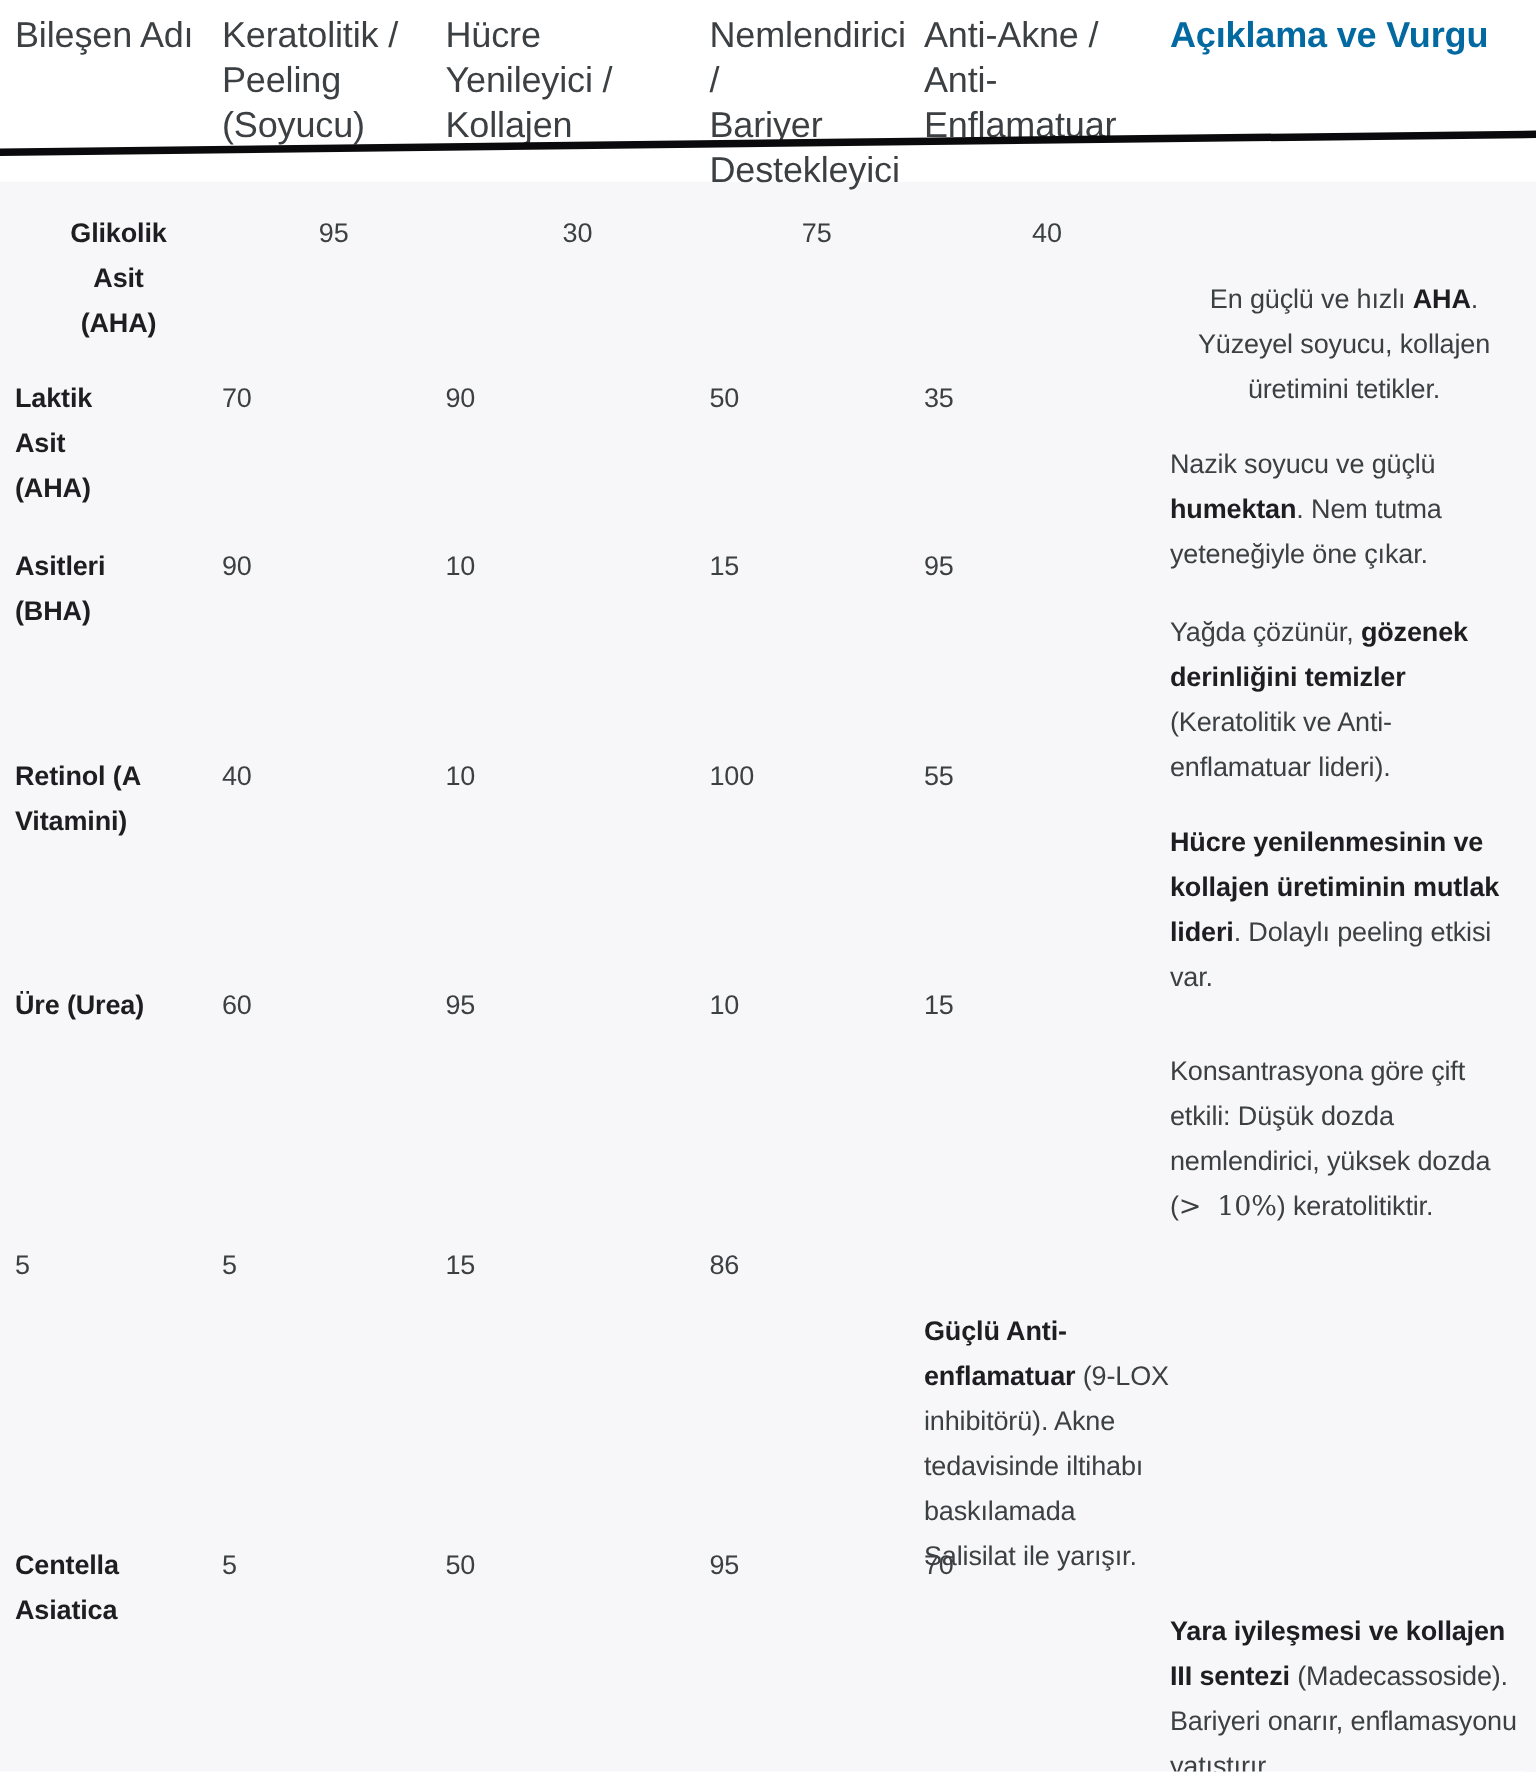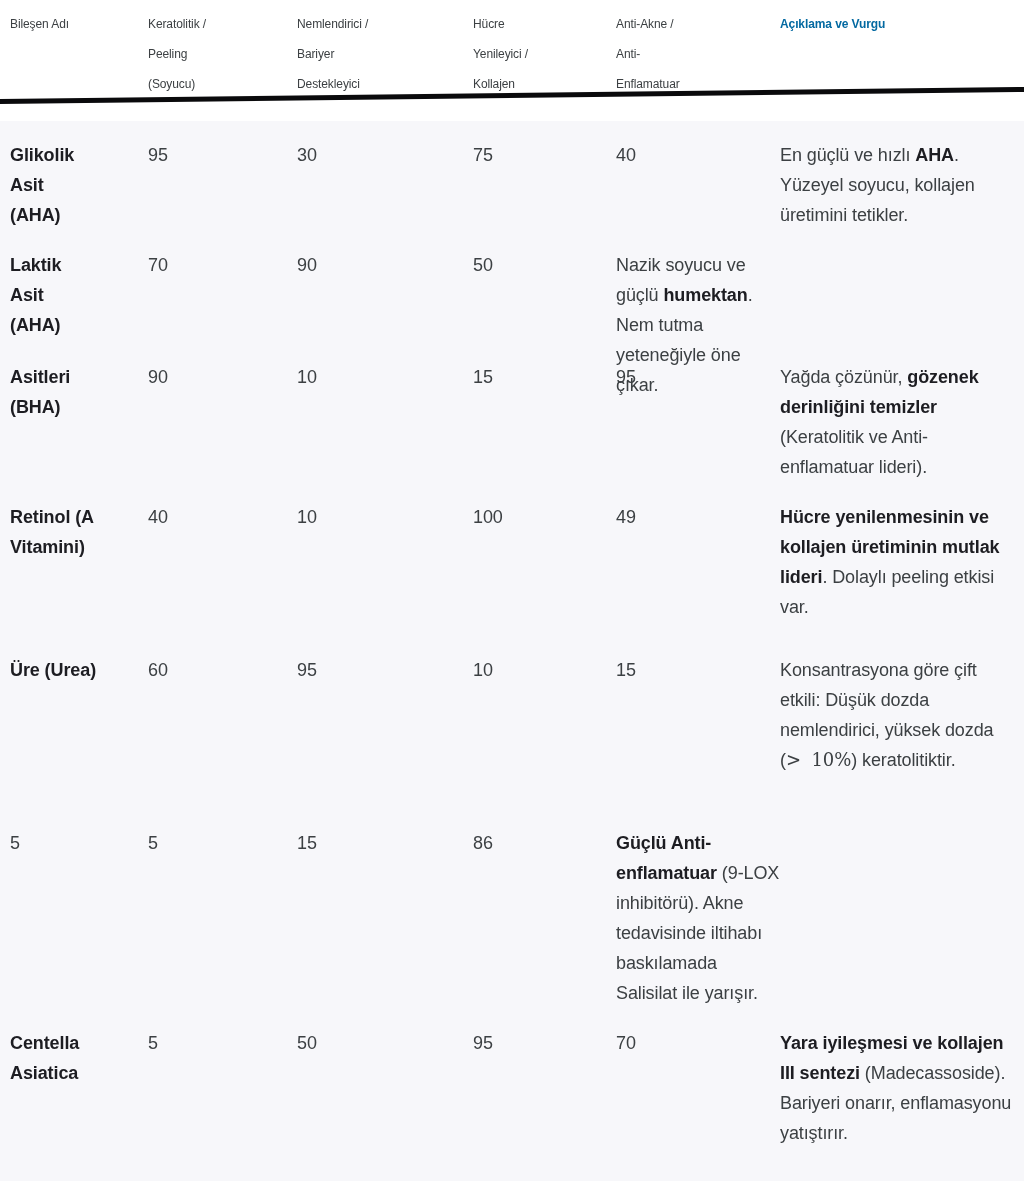--- a/index.html
+++ b/index.html
@@ -17,21 +17,21 @@
   .thead {
     position: relative;
     box-sizing: border-box;
     height: 121px;
     background: #ffffff;
     display: grid;
     grid-template-columns: 138px 149px 176px 143px 164px 1fr;
     padding: 9px 0 0 10px;
   }
   .th {
-    font-size: 12px;
+    font-size: 24px;
     line-height: 30px;
     letter-spacing: -0.1px;
     color: #3c4043;
     white-space: pre-line;
   }
   .th:nth-child(6) {
     font-weight: 700;
     color: #0369a1;
   }
   .divider {
@@ -45,66 +45,67 @@
   .tbody {
     box-sizing: border-box;
     height: 1060px;
     background: #f7f7fa;
     padding: 19px 0 0 10px;
   }
   .tr {
     display: grid;
     grid-template-columns: 138px 149px 176px 143px 164px 1fr;
   }
-  .tr:nth-child(1) { height: 110px; }
+  .tr:nth-child(1) { height: 110px; text-align: center; }
   .tr:nth-child(2) { height: 112px; }
   .tr:nth-child(3) { height: 140px; }
   .tr:nth-child(4) { height: 153px; }
   .tr:nth-child(5) { height: 173px; }
   .tr:nth-child(6) { height: 200px; }
   .tr:nth-child(7) { height: 153px; }
   .td {
     font-size: 18px;
     line-height: 30px;
     letter-spacing: -0.1px;
     color: #3c4043;
   }
   .td.name {
     font-weight: 700;
     color: #1d1d22;
     white-space: pre-line;
   }
   .td.desc {
     max-width: 232px;
+    margin-top: 44px;
   }
   .td.desc strong {
     font-weight: 700;
     color: #1d1d22;
   }
   .math {
     font-family: "DejaVu Serif", "Liberation Serif", serif;
     white-space: nowrap;
     word-spacing: 5px;
   }
 </style>
 </head>
 <body>
 
 <div class="page">
   <div class="thead">
       <div class="th">Bileşen Adı</div>
       <div class="th">Keratolitik /
 Peeling
 (Soyucu)</div>
+      <div class="th">Hücre
+Yenileyici /
+Kollajen</div>
       <div class="th">Nemlendirici /
 Bariyer
 Destekleyici</div>
-      <div class="th">Hücre
-Yenileyici /
-Kollajen</div>
       <div class="th">Anti-Akne /
 Anti-
 Enflamatuar</div>
       <div class="th">Açıklama ve Vurgu</div>
     </div>
   <div class="divider"></div>
   <div class="tbody">
       <div class="tr">
         <div class="td name">Glikolik
 Asit
@@ -115,38 +116,39 @@
         <div class="td val">40</div>
         <div class="td desc"><span>En güçlü ve hızlı </span><strong>AHA</strong><span>. Yüzeyel soyucu, kollajen üretimini tetikler.</span></div>
       </div>
       <div class="tr">
         <div class="td name">Laktik
 Asit
 (AHA)</div>
         <div class="td val">70</div>
         <div class="td val">90</div>
         <div class="td val">50</div>
+        <div class="td val">35</div>
         <div class="td desc"><span>Nazik soyucu ve güçlü </span><strong>humektan</strong><span>. Nem tutma yeteneğiyle öne çıkar.</span></div>
       </div>
       <div class="tr">
         <div class="td name">Asitleri
 (BHA)</div>
         <div class="td val">90</div>
         <div class="td val">10</div>
         <div class="td val">15</div>
         <div class="td val">95</div>
         <div class="td desc"><span>Yağda çözünür, </span><strong>gözenek derinliğini temizler</strong><span> (Keratolitik ve Anti-enflamatuar lideri).</span></div>
       </div>
       <div class="tr">
         <div class="td name">Retinol (A
 Vitamini)</div>
         <div class="td val">40</div>
         <div class="td val">10</div>
         <div class="td val">100</div>
-        <div class="td val">49</div>
+        <div class="td val">55</div>
         <div class="td desc"><strong>Hücre yenilenmesinin ve kollajen üretiminin mutlak lideri</strong><span>. Dolaylı peeling etkisi var.</span></div>
       </div>
       <div class="tr">
         <div class="td name">Üre (Urea)</div>
         <div class="td val">60</div>
         <div class="td val">95</div>
         <div class="td val">10</div>
         <div class="td val">15</div>
         <div class="td desc"><span>Konsantrasyona göre çift etkili: Düşük dozda nemlendirici, yüksek dozda (</span><span class="math">&gt; 10%</span><span>) keratolitiktir.</span></div>
       </div>

